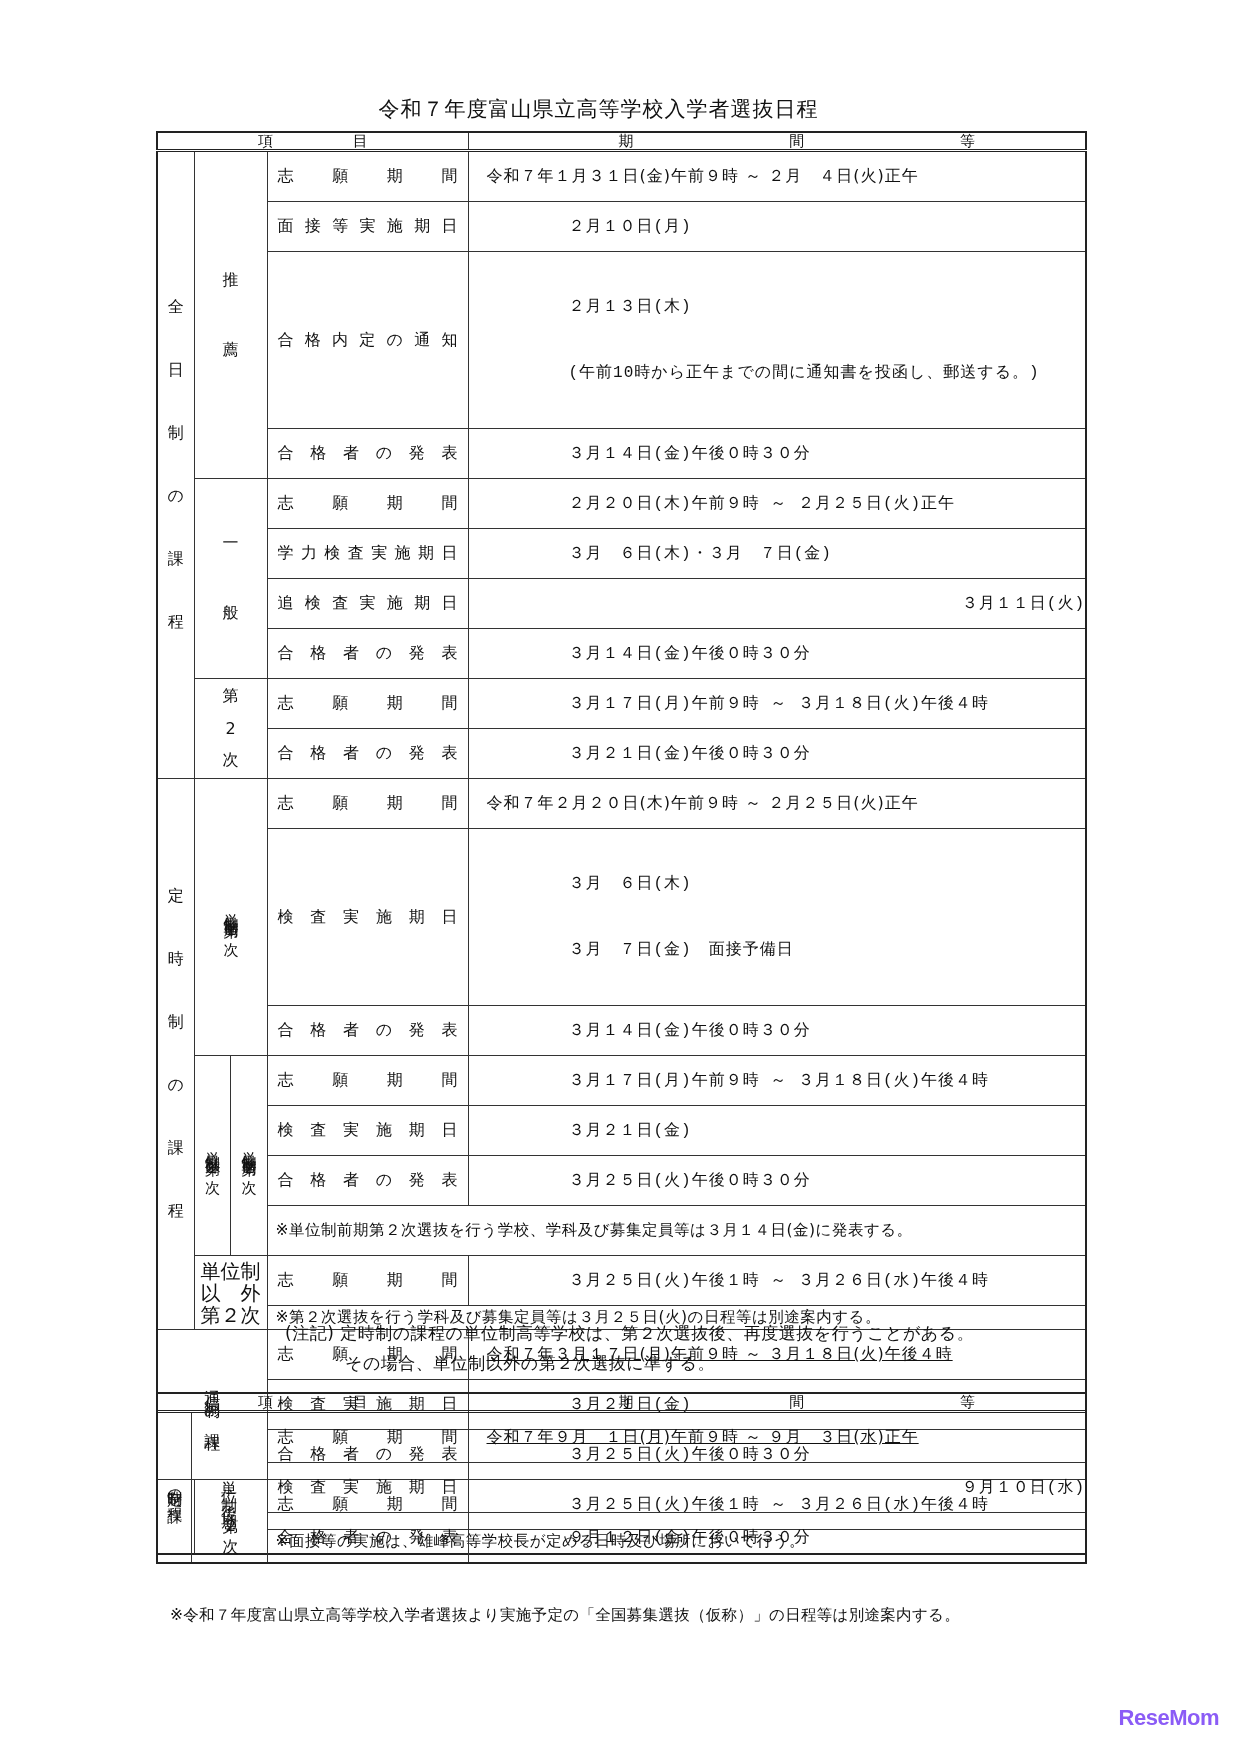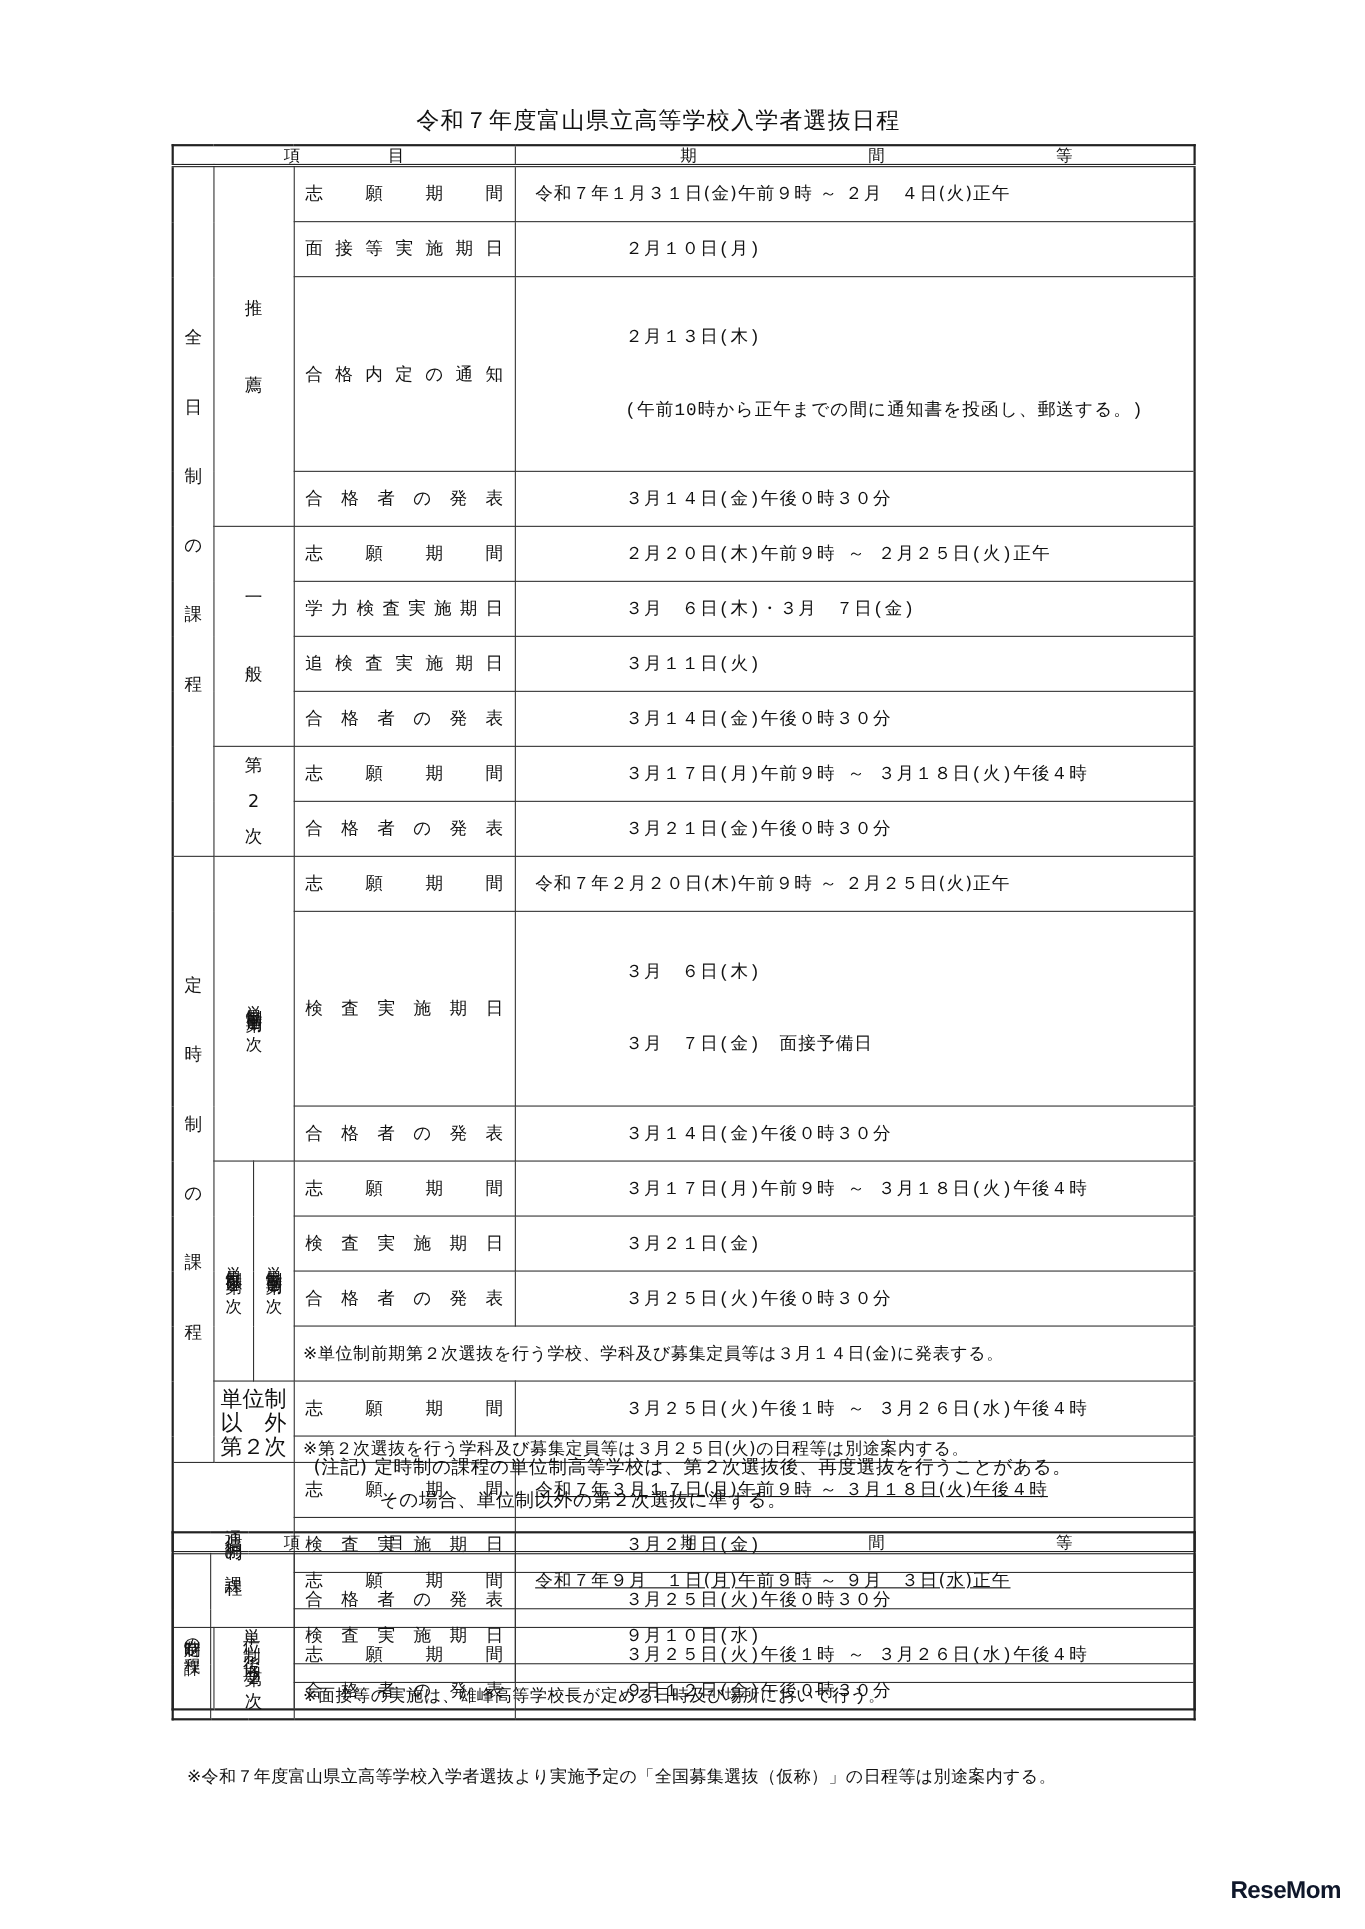--- a/index.html
+++ b/index.html
@@ -19,21 +19,21 @@
   .item{padding:0 10px !important;}
   .item-inner{display:flex;justify-content:space-between;}
   .period{padding-left:18px !important;white-space:pre;letter-spacing:1px;}
   .period.indent{padding-left:100px !important;font-family:Liberation Mono, monospace;}
   .note-row td{font-size:15.5px;padding-left:8px !important;letter-spacing:0.5px;}
   .row50 td{height:49px;}
   .thick-top td{border-top:2.5px solid #222;}
   .annot{position:absolute;font-size:17px;letter-spacing:0.5px;}
   .footer{position:absolute;left:170px;top:1605px;font-size:15.5px;letter-spacing:0.3px;}
   .logo{position:absolute;right:22px;top:1705px;font-family:"Liberation Sans",sans-serif;
-        font-weight:bold;font-size:22px;color:#0f172a;letter-spacing:-0.5px;}
+        font-weight:bold;font-size:22px;color:#8b5cf6;letter-spacing:-0.5px;}
 </style>
 </head>
 <body>
 
 <div class="title">令和７年度富山県立高等学校入学者選抜日程</div>
 
 <table class="sched" style="top:131px;">
   <colgroup>
       <col style="width:37px">
       <col style="width:36px">
@@ -167,21 +167,21 @@
           <div class="item-inner">
             <span>追</span>
             <span>検</span>
             <span>査</span>
             <span>実</span>
             <span>施</span>
             <span>期</span>
             <span>日</span>
           </div>
         </td>
-    <td class="period indent" style="border-right:2.5px solid #222;">３月１１日(火)</td>
+    <td class="period indent" style="border-right:2.5px solid #222;text-align:right;">３月１１日(火)</td>
   </tr>
   <tr class="row50">
     <td class="item">
           <div class="item-inner">
             <span>合</span>
             <span>格</span>
             <span>者</span>
             <span>の</span>
             <span>発</span>
             <span>表</span>
@@ -452,21 +452,21 @@
     <td class="item">
           <div class="item-inner">
             <span>検</span>
             <span>査</span>
             <span>実</span>
             <span>施</span>
             <span>期</span>
             <span>日</span>
           </div>
         </td>
-    <td class="period indent" style="border-right:2.5px solid #222;">９月１０日(水)</td>
+    <td class="period indent" style="border-right:2.5px solid #222;text-align:right;">９月１０日(水)</td>
   </tr>
   <tr class="row50">
     <td class="item" style="border-bottom:2.5px solid #222;">
           <div class="item-inner">
             <span>合</span>
             <span>格</span>
             <span>者</span>
             <span>の</span>
             <span>発</span>
             <span>表</span>

